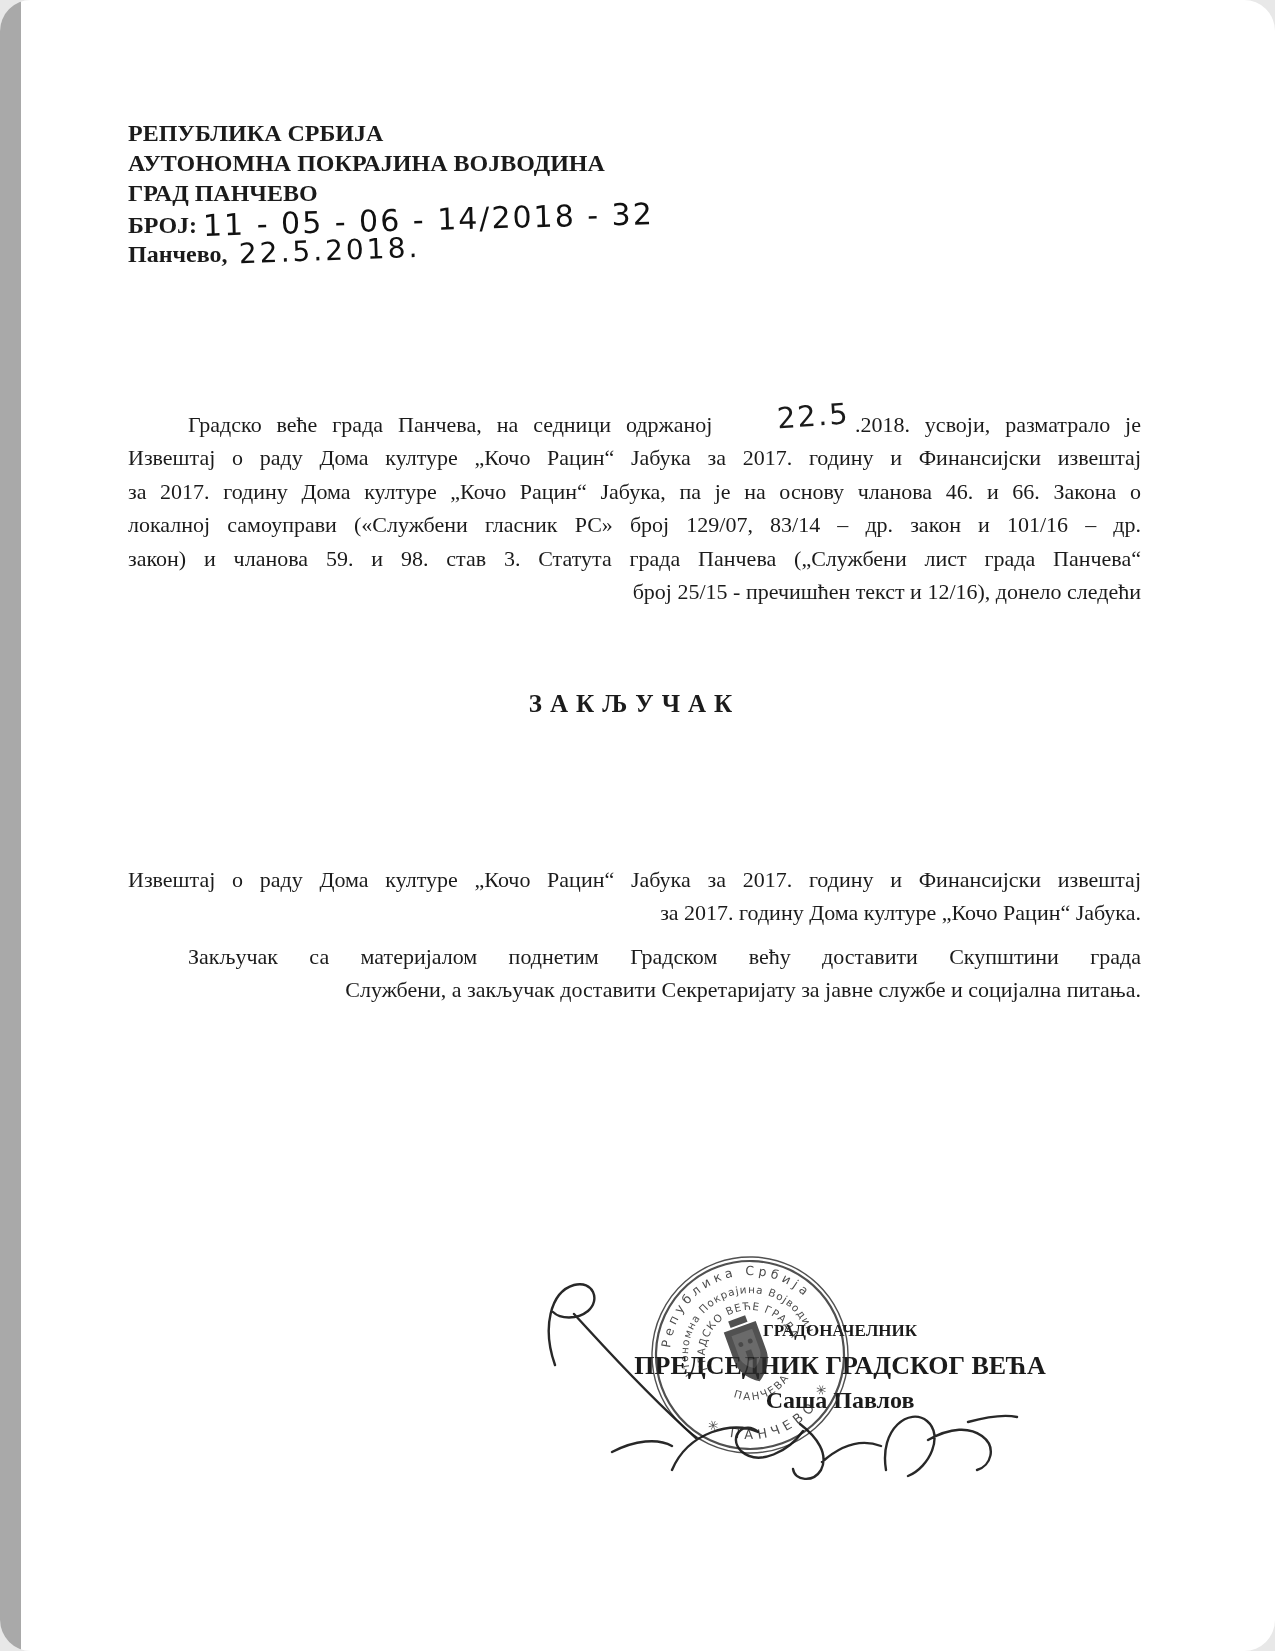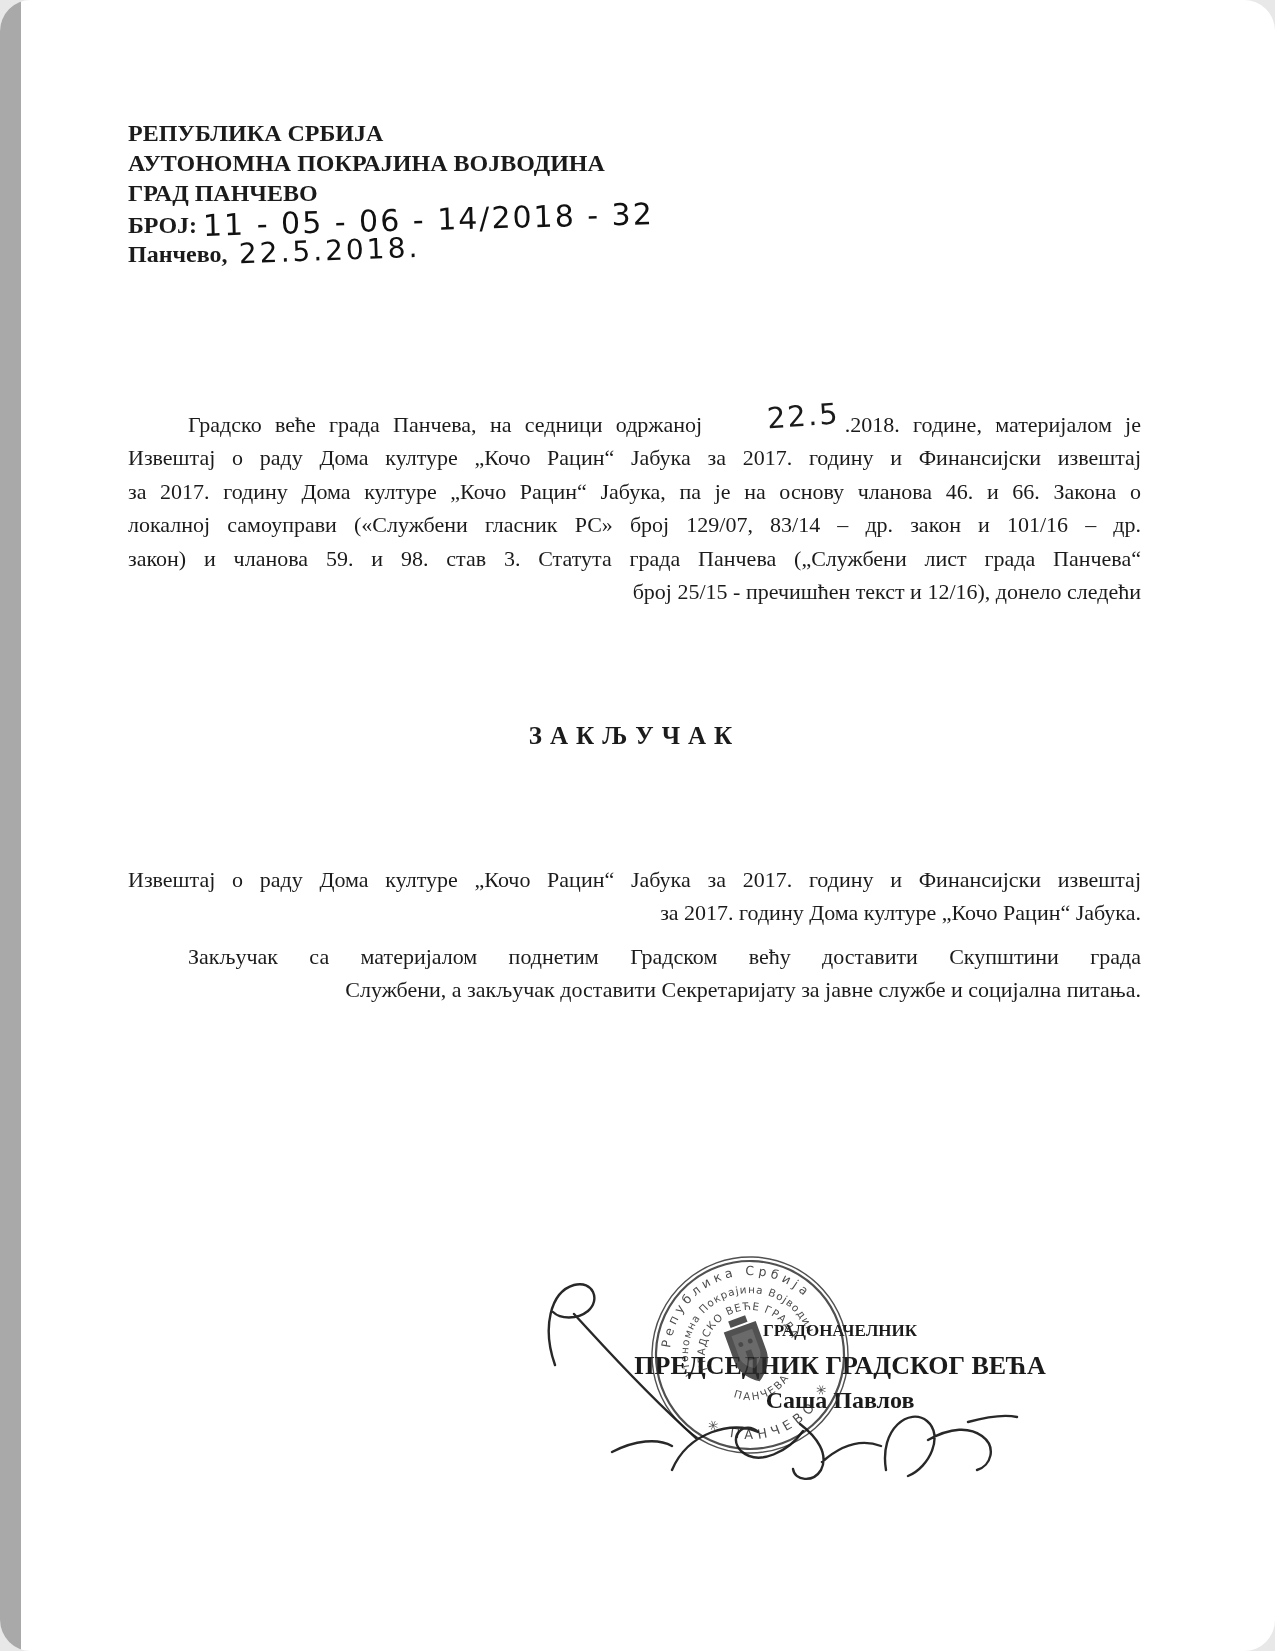--- a/index.html
+++ b/index.html
@@ -18,21 +18,21 @@
   .hand-date { display:inline-block; font-size:28px; letter-spacing:3px; margin-left:12px; transform:rotate(-2deg) translateY(-2px); }
 
   
   .textblock { position:absolute; left:128px; width:1013px; font-size:22px; line-height:33.4px; }
   .jline { text-align:justify; text-align-last:justify; }
   .pline { text-align:right; }
   .indent { text-indent:60px; }
   .p1 { top:408px; }
   .p2 { top:863px; }
   .p3 { top:940px; }
-  .doc-heading { position:absolute; left:128px; width:1013px; top:722px; text-align:center;
+  .doc-heading { position:absolute; left:128px; width:1013px; top:690px; text-align:center;
     font-weight:bold; font-size:25px; letter-spacing:8px; }
   .hand-inline { display:inline-block; font-family:"DejaVu Sans", sans-serif; font-size:29px;
     letter-spacing:2px; line-height:0; transform:translateY(-4px) rotate(-4deg); margin:0 5px; }
 
   
   .sig { position:absolute; left:620px; top:1314px; width:440px; text-align:center; font-weight:bold; z-index:1; }
   .sig-t1 { font-size:17px; line-height:34px; }
   .sig-t2 { font-size:26px; line-height:35px; }
   .sig-name { font-size:24px; line-height:35px; }
 
@@ -51,21 +51,21 @@
     <div class="hline">
       <span>БРОЈ:</span><span class="hand hand-number">11 - 05 - 06 - 14/2018 - 32</span>
     </div>
     <div class="hline">
       <span>Панчево,</span><span class="hand hand-date">22.5.2018.</span>
     </div>
   </div>
 
   <div class="textblock p1">
     <div class="jline indent">
-      <span>Градско веће града Панчева, на седници одржаној</span><span class="hand-inline">22.5</span><span>.2018. године, материјалом је</span>
+      <span>Градско веће града Панчева, на седници одржаној</span><span class="hand-inline">22.5</span><span>.2018. усвоји, разматрало је</span>
     </div>
     <div class="jline">Извештај о раду Дома културе „Кочо Рацин“ Јабука за 2017. годину и Финансијски извештај</div>
     <div class="jline">за 2017. годину Дома културе „Кочо Рацин“ Јабука, па је на основу чланова 46. и 66. Закона о</div>
     <div class="jline">локалној самоуправи («Службени гласник РС» број 129/07, 83/14 – др. закон и 101/16 – др.</div>
     <div class="jline">закон) и чланова 59. и 98. став 3. Статута града Панчева („Службени лист града Панчева“</div>
     <div class="pline">број 25/15 - пречишћен текст и 12/16), донело следећи</div>
   </div>
 
   <div class="doc-heading">ЗАКЉУЧАК</div>
 

